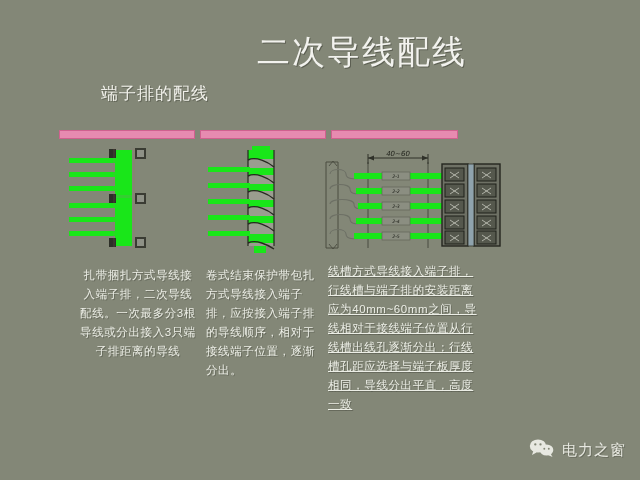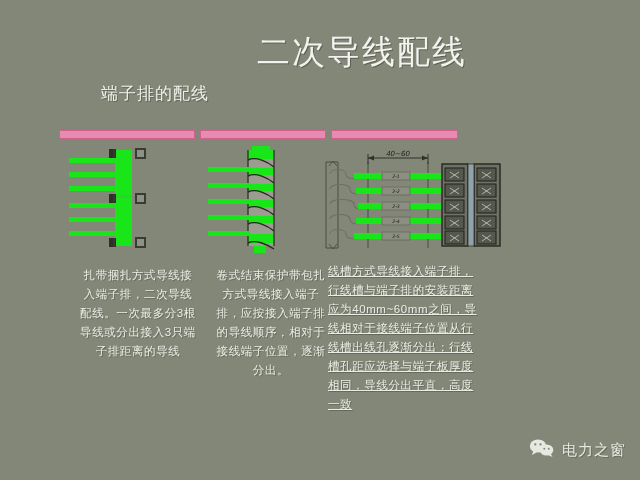--- a/index.html
+++ b/index.html
@@ -71,21 +71,21 @@
   
   .caption {
     position: absolute;
     font-size: 11.5px;
     line-height: 19px;
     color: #eceee6;
     text-shadow: 1px 1px 0 rgba(60,62,52,0.4);
     letter-spacing: 0.6px;
   }
   .cap-1 { left: 78px;  top: 266px; width: 120px; text-align: center; }
-  .cap-2 { left: 212px; top: 266px; width: 118px; text-align: center; }
+  .cap-2 { left: 206px; top: 266px; width: 118px; }
   .cap-3 { left: 328px; top: 262px; width: 150px; text-align: left; text-decoration: underline; }
 
   
   .watermark {
     position: absolute;
     right: 14px; bottom: 18px;
     display: flex;
     align-items: center;
     gap: 7px;
     opacity: 0.92;

